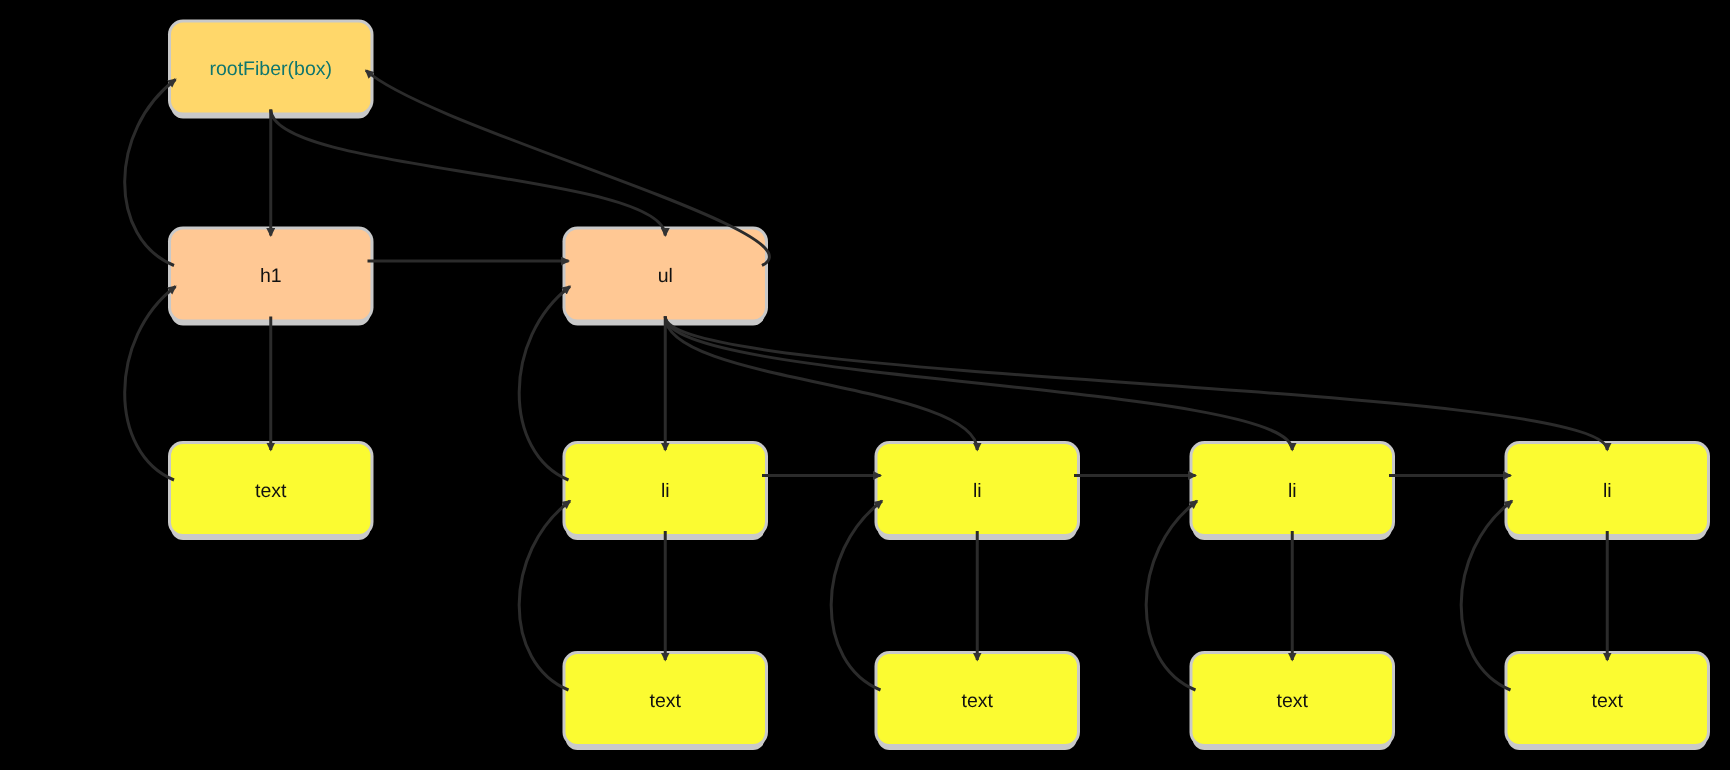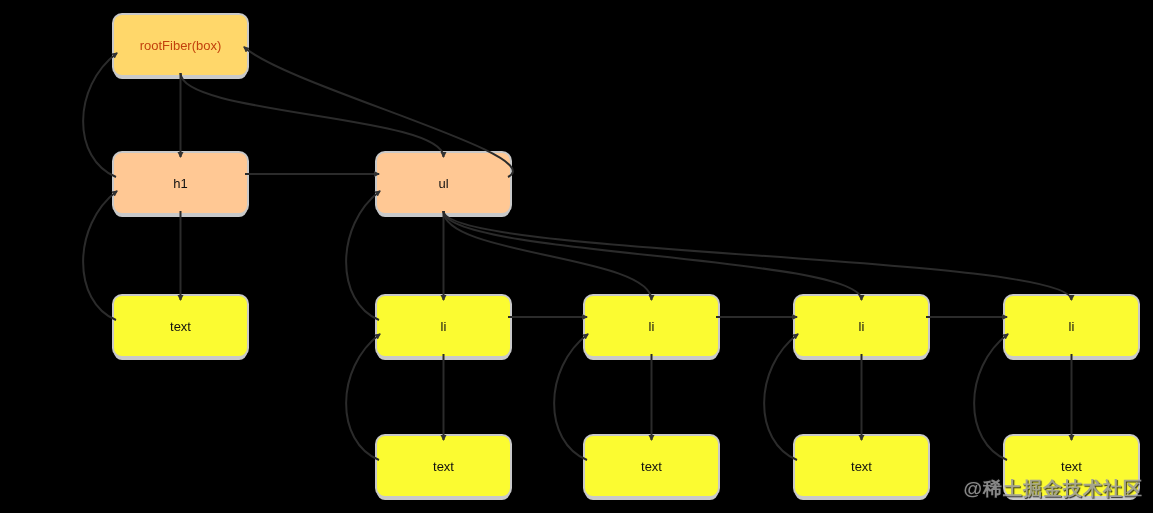--- a/index.html
+++ b/index.html
@@ -75,21 +75,21 @@
     </div>
     <div class="node" style="left: 114px; top: 296px; width: 133px; height: 60px; background: rgb(251, 251, 49); color: rgb(17, 17, 17); box-shadow: rgb(201, 201, 201) 0px 0px 0px 2px, rgb(201, 201, 201) 0px 4px 0px 0px;">
       <span>text</span>
     </div>
     <div class="node" style="left: 377px; top: 153px; width: 133px; height: 60px; background: rgb(255, 200, 148); color: rgb(17, 17, 17); box-shadow: rgb(201, 201, 201) 0px 0px 0px 2px, rgb(201, 201, 201) 0px 4px 0px 0px;">
       <span>ul</span>
     </div>
     <div class="node" style="left: 114px; top: 153px; width: 133px; height: 60px; background: rgb(255, 200, 148); color: rgb(17, 17, 17); box-shadow: rgb(201, 201, 201) 0px 0px 0px 2px, rgb(201, 201, 201) 0px 4px 0px 0px; text-align: right;">
       <span>h1</span>
     </div>
-    <div class="node" style="left: 114px; top: 15px; width: 133px; height: 60px; background: rgb(255, 215, 106); color: #c2410c; box-shadow: rgb(201, 201, 201) 0px 0px 0px 2px, rgb(201, 201, 201) 0px 4px 0px 0px;">
+    <div class="node" style="left: 114px; top: 15px; width: 133px; height: 60px; background: rgb(255, 215, 106); color: #0f766e; box-shadow: rgb(201, 201, 201) 0px 0px 0px 2px, rgb(201, 201, 201) 0px 4px 0px 0px;">
       <span>rootFiber(box)</span>
     </div>
   <svg class="edges" width="1153" height="513" viewBox="0 0 1153 513" xmlns="http://www.w3.org/2000/svg">
     <defs>
       <marker id="arrow" markerWidth="7" markerHeight="7" refX="5" refY="3" orient="auto" markerUnits="userSpaceOnUse">
         <path d="M0,0 L6,3 L0,6 z" fill="#333333"></path>
       </marker>
     </defs>
   <path d="M 180.5 73 C 180.5 115, 180.5 115, 180.5 157" fill="none" stroke="#2B2B2B" stroke-width="2" marker-end="url(#arrow)"></path>
       <path d="M 180.5 73 C 180.5 115, 443.5 115, 443.5 157" fill="none" stroke="#2B2B2B" stroke-width="2" marker-end="url(#arrow)"></path>
@@ -108,14 +108,13 @@
       <path d="M 926 317 L 1007 317" fill="none" stroke="#2B2B2B" stroke-width="2" marker-end="url(#arrow)"></path>
       <path d="M 116 177 C 72 159, 72 87, 117 53" fill="none" stroke="#2B2B2B" stroke-width="2" marker-end="url(#arrow)"></path>
       <path d="M 508 177 C 552 155, 289 87, 244 47" fill="none" stroke="#2B2B2B" stroke-width="2" marker-end="url(#arrow)"></path>
       <path d="M 116 320 C 72 302, 72 225, 117 191" fill="none" stroke="#2B2B2B" stroke-width="2" marker-end="url(#arrow)"></path>
       <path d="M 379 320 C 335 302, 335 225, 380 191" fill="none" stroke="#2B2B2B" stroke-width="2" marker-end="url(#arrow)"></path>
       <path d="M 379 460 C 335 442, 335 368, 380 334" fill="none" stroke="#2B2B2B" stroke-width="2" marker-end="url(#arrow)"></path>
       <path d="M 587 460 C 543 442, 543 368, 588 334" fill="none" stroke="#2B2B2B" stroke-width="2" marker-end="url(#arrow)"></path>
       <path d="M 797 460 C 753 442, 753 368, 798 334" fill="none" stroke="#2B2B2B" stroke-width="2" marker-end="url(#arrow)"></path>
       <path d="M 1007 460 C 963 442, 963 368, 1008 334" fill="none" stroke="#2B2B2B" stroke-width="2" marker-end="url(#arrow)"></path>
     </svg>
-  <div class="watermark" style="color: rgb(154, 154, 154);">@稀土掘金技术社区</div>
 </div>
 
 </body></html>

